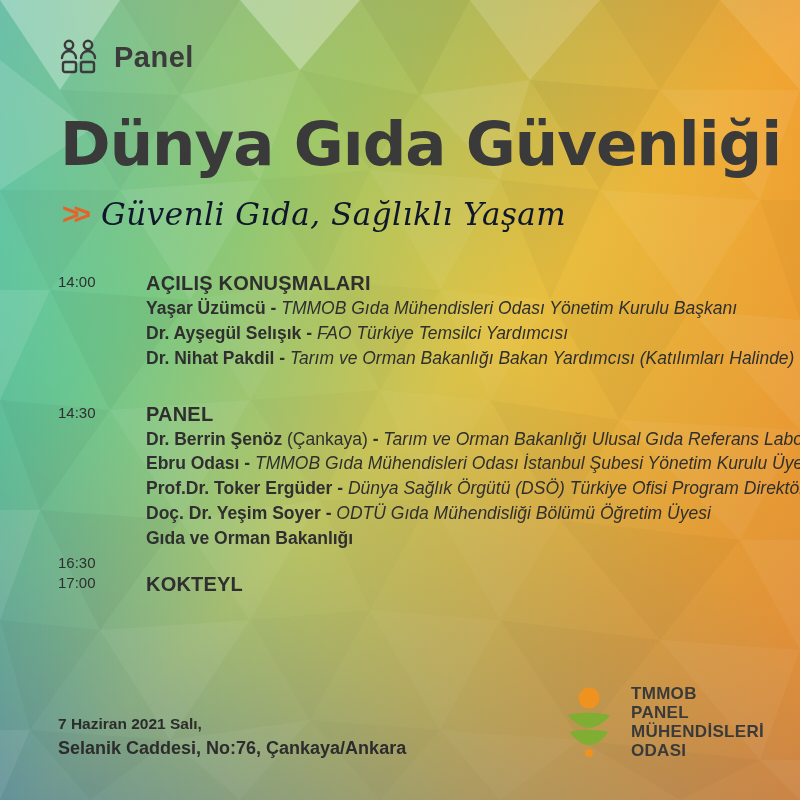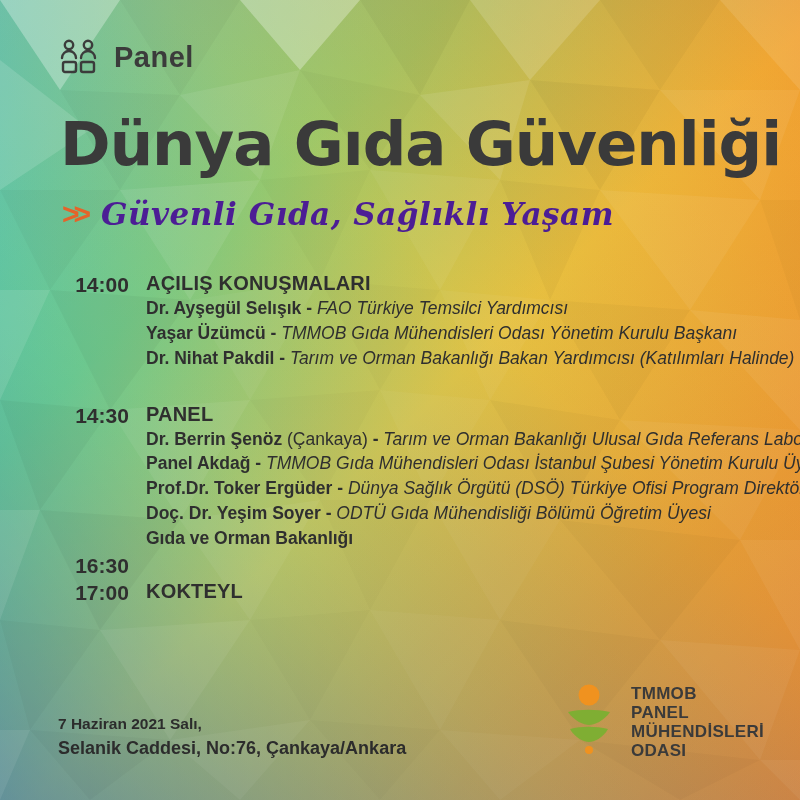--- a/index.html
+++ b/index.html
@@ -61,41 +61,40 @@
     color: #e4632a;
     font-size: 30px;
     font-weight: bold;
     letter-spacing: -6px;
     line-height: 1;
     padding-right: 8px;
   }
   .subtitle {
     font-size: 31px;
     font-style: italic;
-    font-weight: bold;
-    color: #4c1d95;
+    font-weight: normal;
+    color: #0f172a;
     font-family: "DejaVu Serif", serif;
     letter-spacing: .5px;
   }
 
   
   .program {
     position: absolute;
     left: 58px; top: 272px;
     width: 720px;
   }
   .block { display: flex; margin-bottom: 2px; }
   .time {
     width: 88px;
     flex: 0 0 88px;
-    font-size: 21px;
-    font-weight: bold;
+    font-size: 15px;
+    font-weight: normal;
     color: #2f2f2f;
     padding-top: 1px;
-    text-align: center;
   }
   .block-body { flex: 1 1 auto; }
   .block-title {
     font-size: 20px;
     font-weight: bold;
     color: #2f2f2f;
     letter-spacing: .2px;
     margin-bottom: 1px;
   }
   .person {
@@ -118,21 +117,21 @@
     color: #2c2c2c;
   }
   .f1 { font-size: 15.5px; font-weight: bold; line-height: 1.45; }
   .f2 { font-size: 15.5px; font-weight: bold; line-height: 1.45; }
   .f3 { font-size: 18px; font-weight: bold; line-height: 1.5; }
 
   
   .logo {
     position: absolute;
     right: 36px; bottom: 40px;
-    display: flex; align-items: flex-start; gap: 14px;
+    display: flex; align-items: center; gap: 14px;
   }
   .logo-mark { width: 56px; height: 70px; }
   .logo-text { line-height: 1.12; }
   .logo-text div { font-size: 17px; font-weight: bold; color: #3a3a3a; letter-spacing: .3px; }
 </style>
 </head>
 <body>
 
 <div id="poster">
 
@@ -254,28 +253,28 @@
       <span class="subtitle">Güvenli Gıda, Sağlıklı Yaşam</span>
     </div>
 
     <div class="program">
 
       <div class="block">
         <div class="time">14:00</div>
         <div class="block-body">
           <div class="block-title">AÇILIŞ KONUŞMALARI</div>
           <div class="person">
+            <span class="nm">Yaşar Üzümcü</span>
+            <span class="nm">-</span>
+            <span class="sub">TMMOB Gıda Mühendisleri Odası Yönetim Kurulu Başkanı</span>
+          </div>
+          <div class="person">
             <span class="nm">Dr. Ayşegül Selışık</span>
             <span class="nm">-</span>
             <span class="sub">FAO Türkiye Temsilci Yardımcısı</span>
-          </div>
-          <div class="person">
-            <span class="nm">Yaşar Üzümcü</span>
-            <span class="nm">-</span>
-            <span class="sub">TMMOB Gıda Mühendisleri Odası Yönetim Kurulu Başkanı</span>
           </div>
           <div class="person">
             <span class="nm">Dr. Nihat Pakdil</span>
             <span class="nm">-</span>
             <span class="sub">Tarım ve Orman Bakanlığı Bakan Yardımcısı</span>
             <span class="sub">(Katılımları Halinde)</span>
           </div>
         </div>
       </div>
 
@@ -285,21 +284,21 @@
         <div class="time">14:30</div>
         <div class="block-body">
           <div class="block-title">PANEL</div>
           <div class="person">
             <span class="nm">Dr. Berrin Şenöz</span>
             <span class="paren">(Çankaya)</span>
             <span class="nm">-</span>
             <span class="sub">Tarım ve Orman Bakanlığı Ulusal Gıda Referans Laboratuvar Müdürü</span>
           </div>
           <div class="person">
-            <span class="nm">Panel Akdağ</span>
+            <span class="nm">Ebru Odası</span>
             <span class="nm">-</span>
             <span class="sub">TMMOB Gıda Mühendisleri Odası İstanbul Şubesi Yönetim Kurulu Üyesi</span>
           </div>
           <div class="person">
             <span class="nm">Prof.Dr. Toker Ergüder</span>
             <span class="nm">-</span>
             <span class="sub">Dünya Sağlık Örgütü (DSÖ) Türkiye Ofisi Program Direktörü</span>
           </div>
           <div class="person">
             <span class="nm">Doç. Dr. Yeşim Soyer</span>

